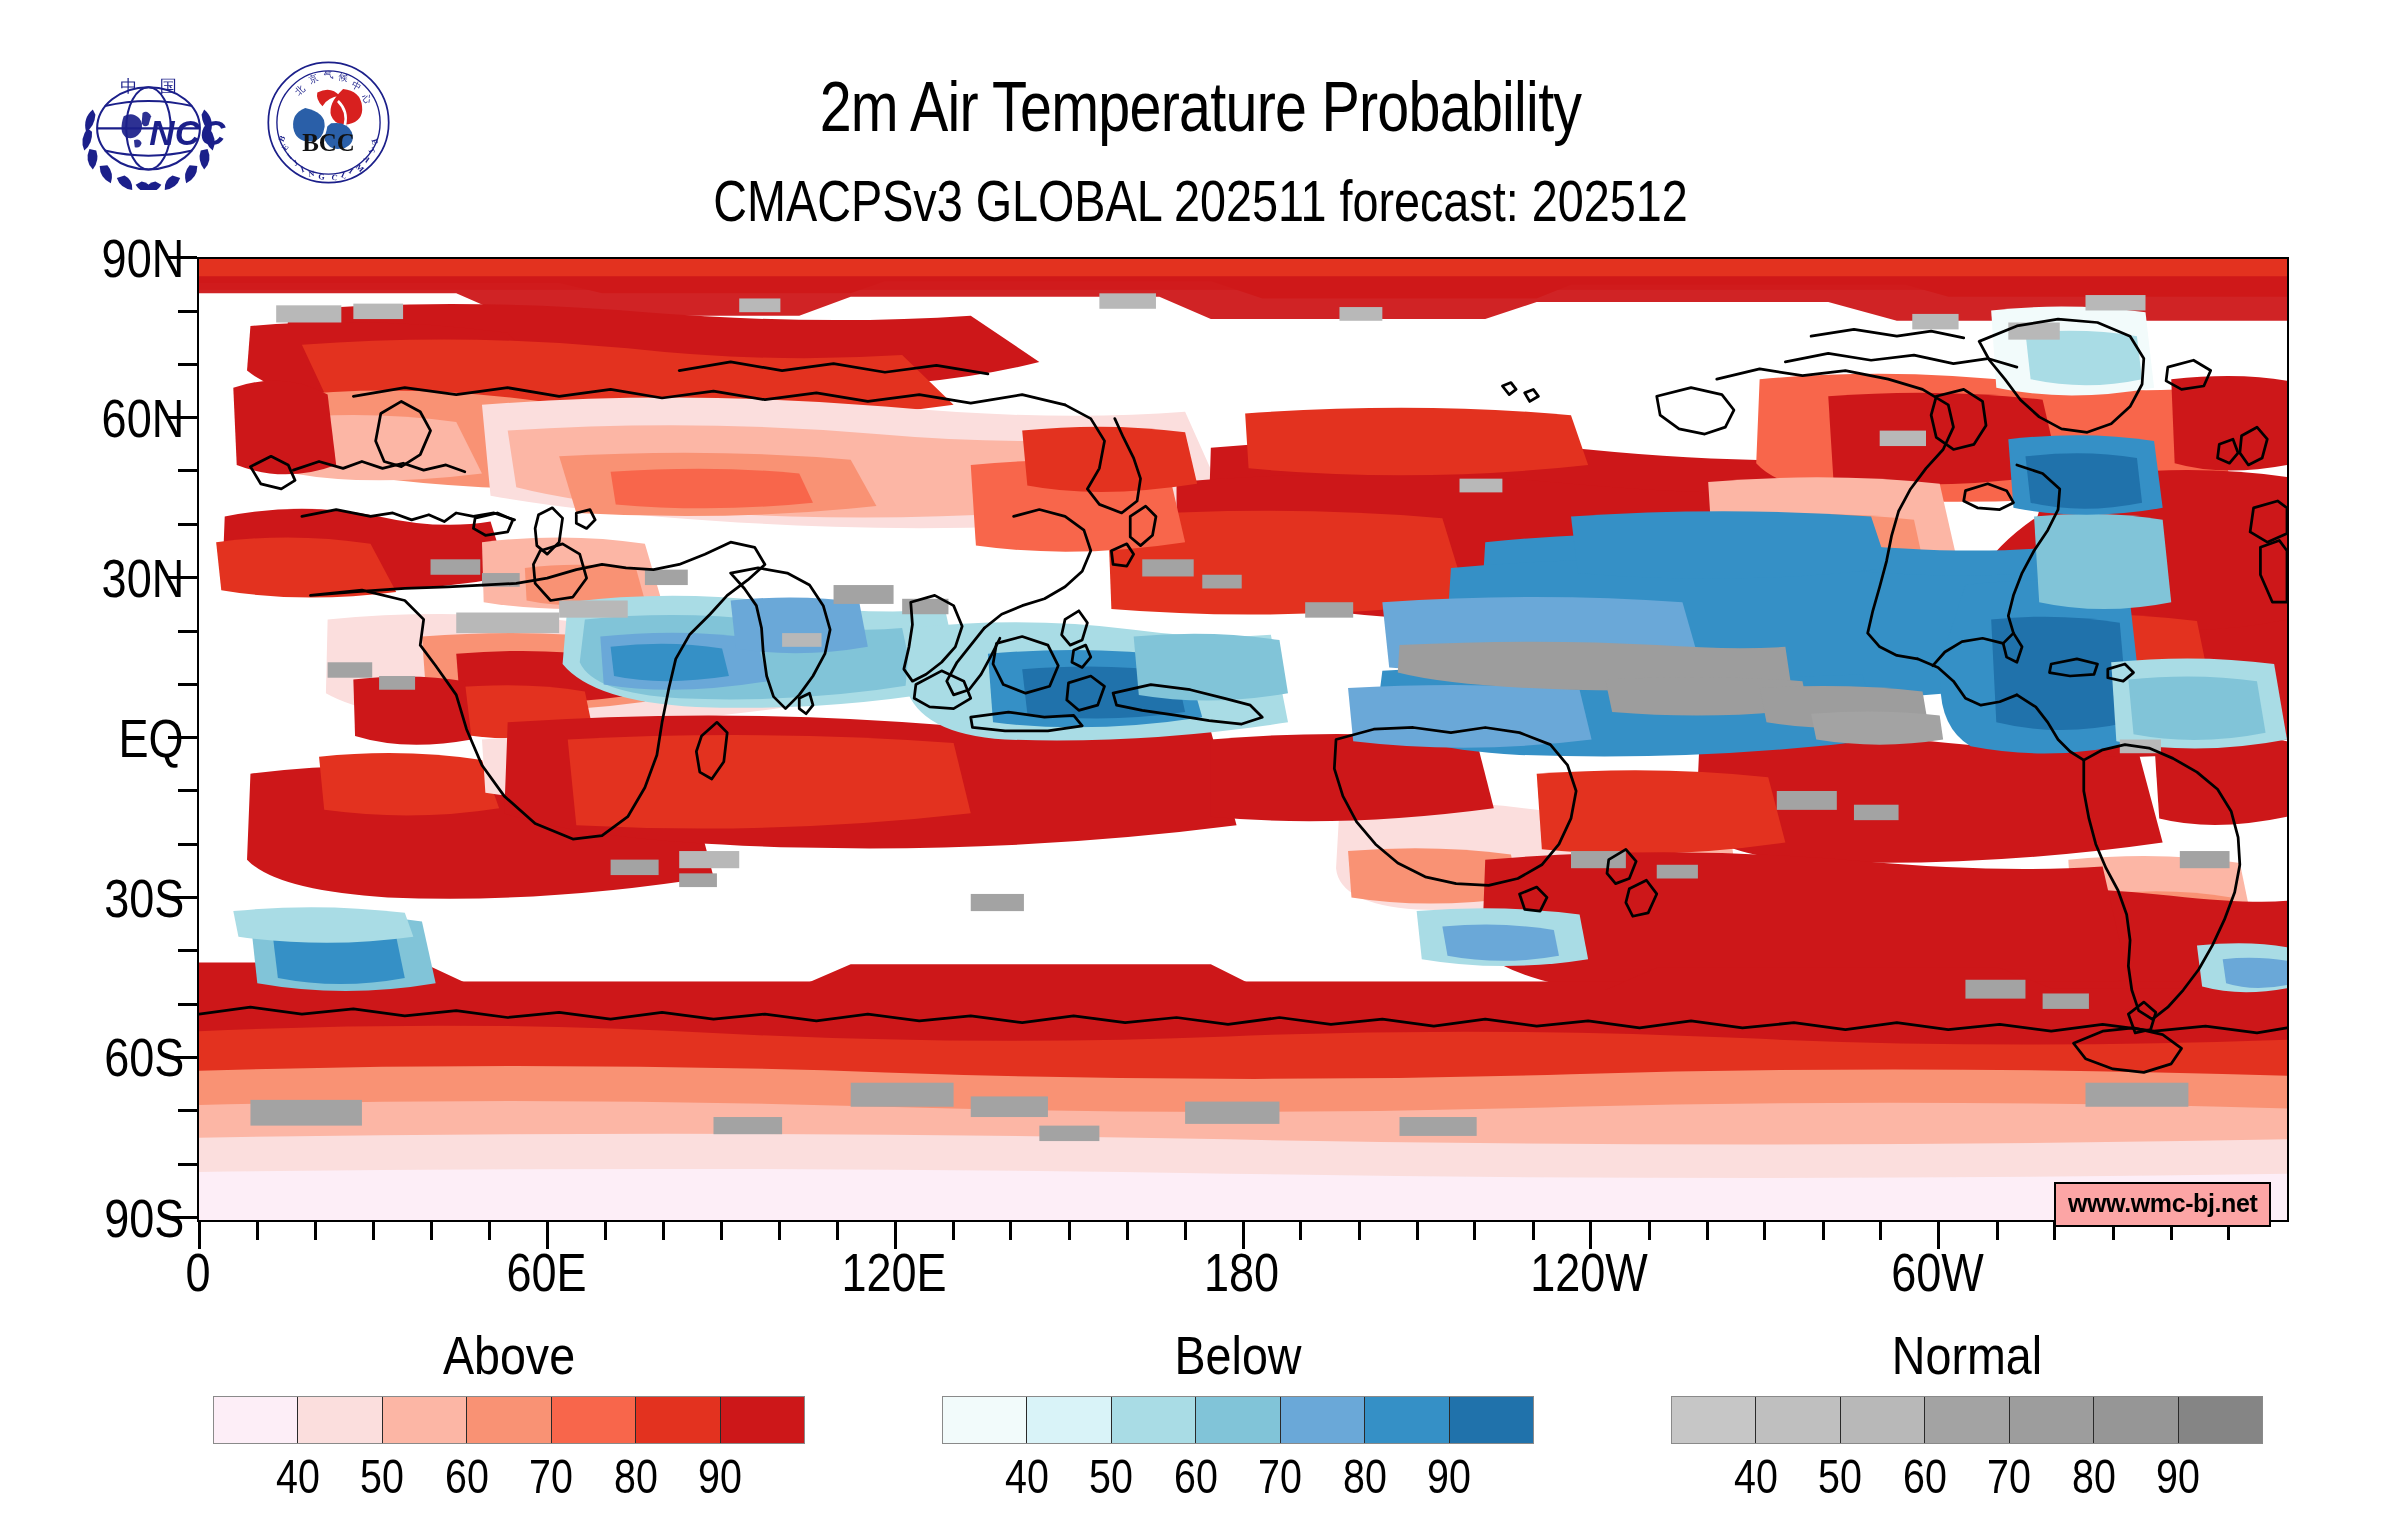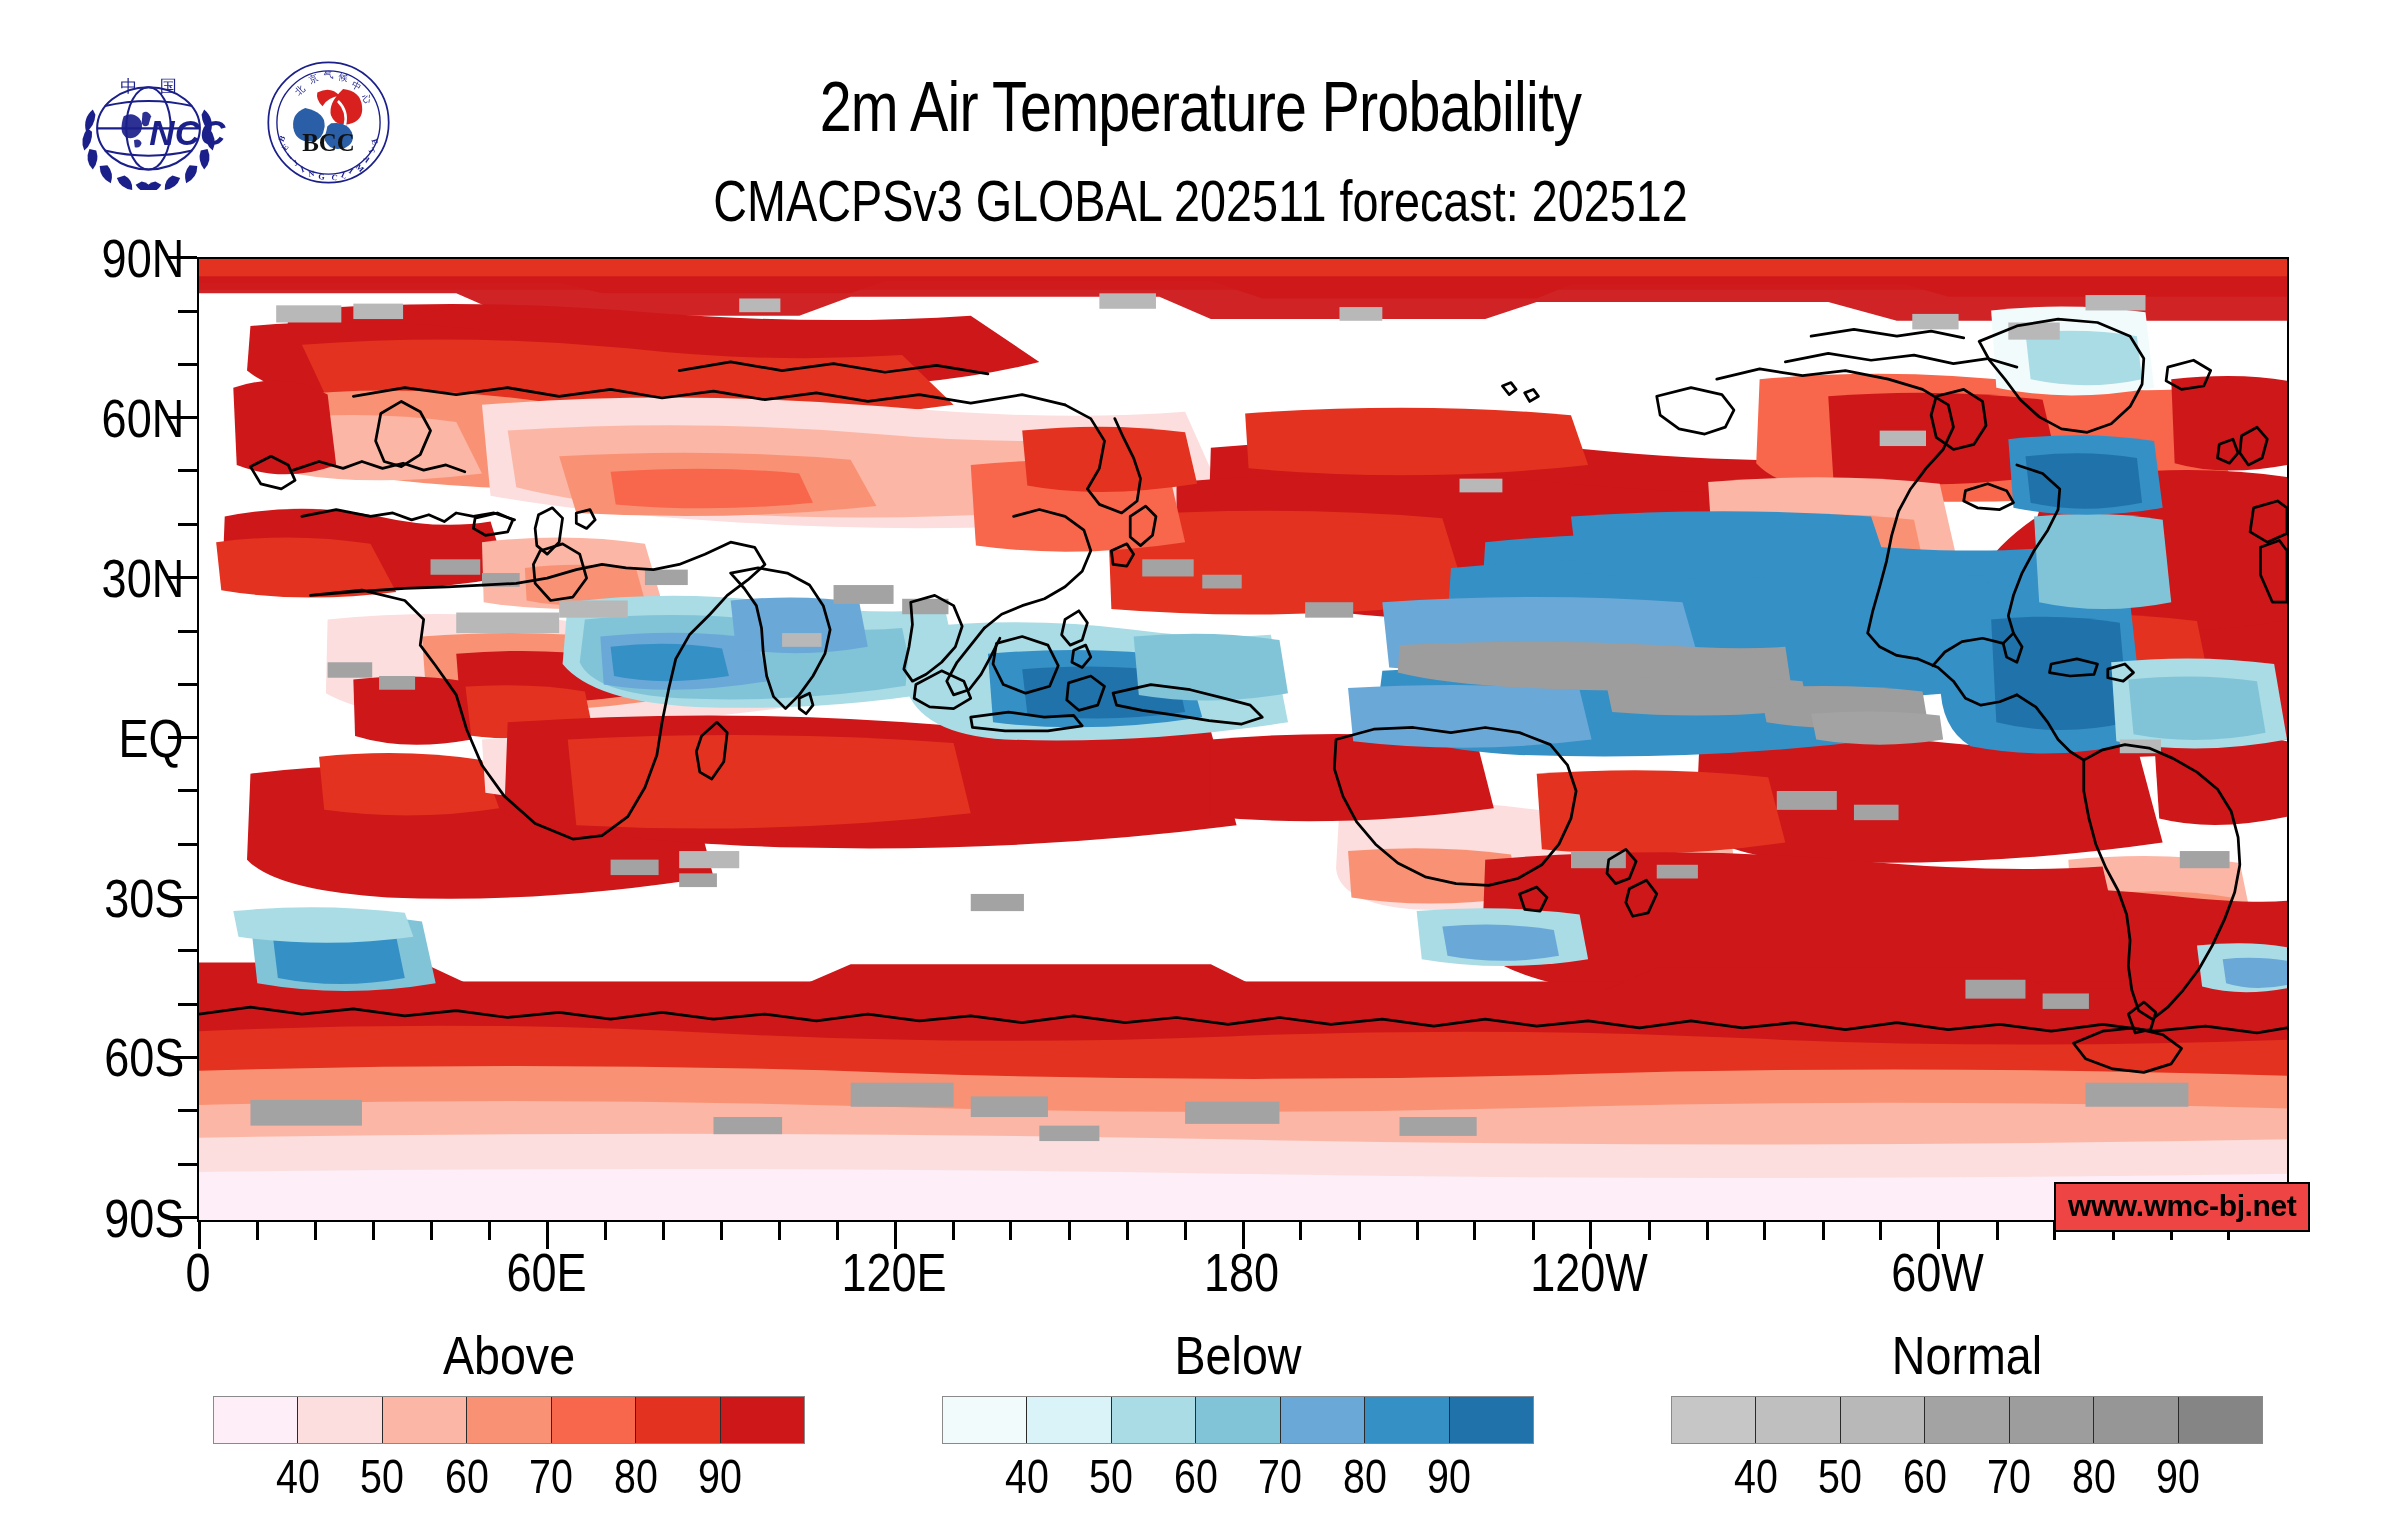--- a/index.html
+++ b/index.html
@@ -45,23 +45,23 @@
     position:absolute;top:1242px;text-align:center;
     font-size:53px;color:#000;font-family:"Liberation Sans",sans-serif;
     transform:scaleX(0.85);transform-origin:center top;white-space:nowrap;
   }
   .xtick-major{position:absolute;top:1220px;width:2.6px;height:29px;background:#000;}
   .xtick-minor{position:absolute;top:1220px;width:2.6px;height:20px;background:#000;}
 
   
   #watermark{
     position:absolute;left:2054px;top:1182px;
-    background:#ef4444;border:2.6px solid #000;
+    background:#fca5a5;border:2.6px solid #000;
     padding:5.1px 12px 6.9px 12px;
-    font-size:30px;font-weight:700;color:#000;
+    font-size:25px;font-weight:700;color:#000;
     font-family:"Liberation Sans",sans-serif;letter-spacing:-0.4px;
   }
 
   
   .legend{position:absolute;}
   .legend-title{
     width:100%;text-align:center;font-size:53px;color:#000;
     font-family:"Liberation Sans",sans-serif;margin-bottom:10.3px;
     transform:scaleX(0.88);
   }

